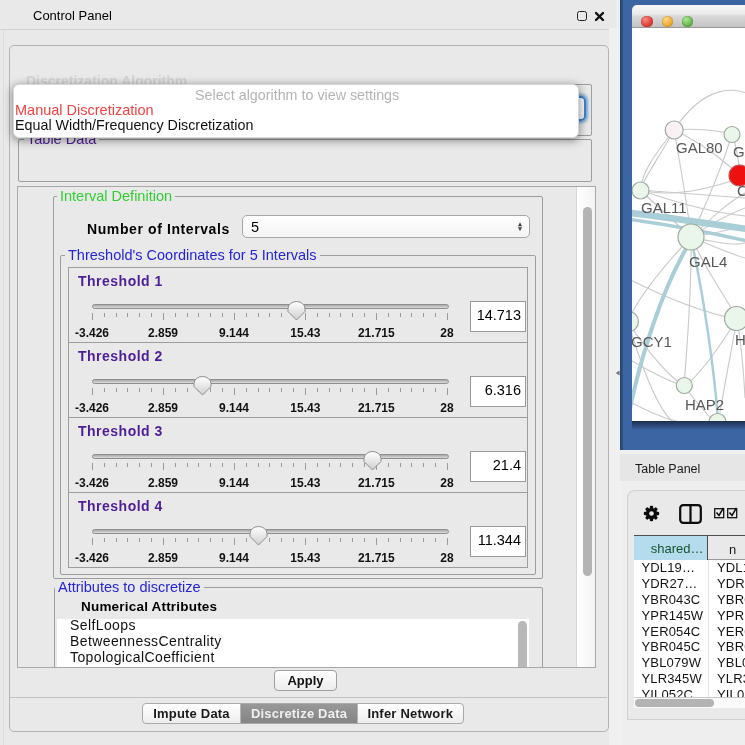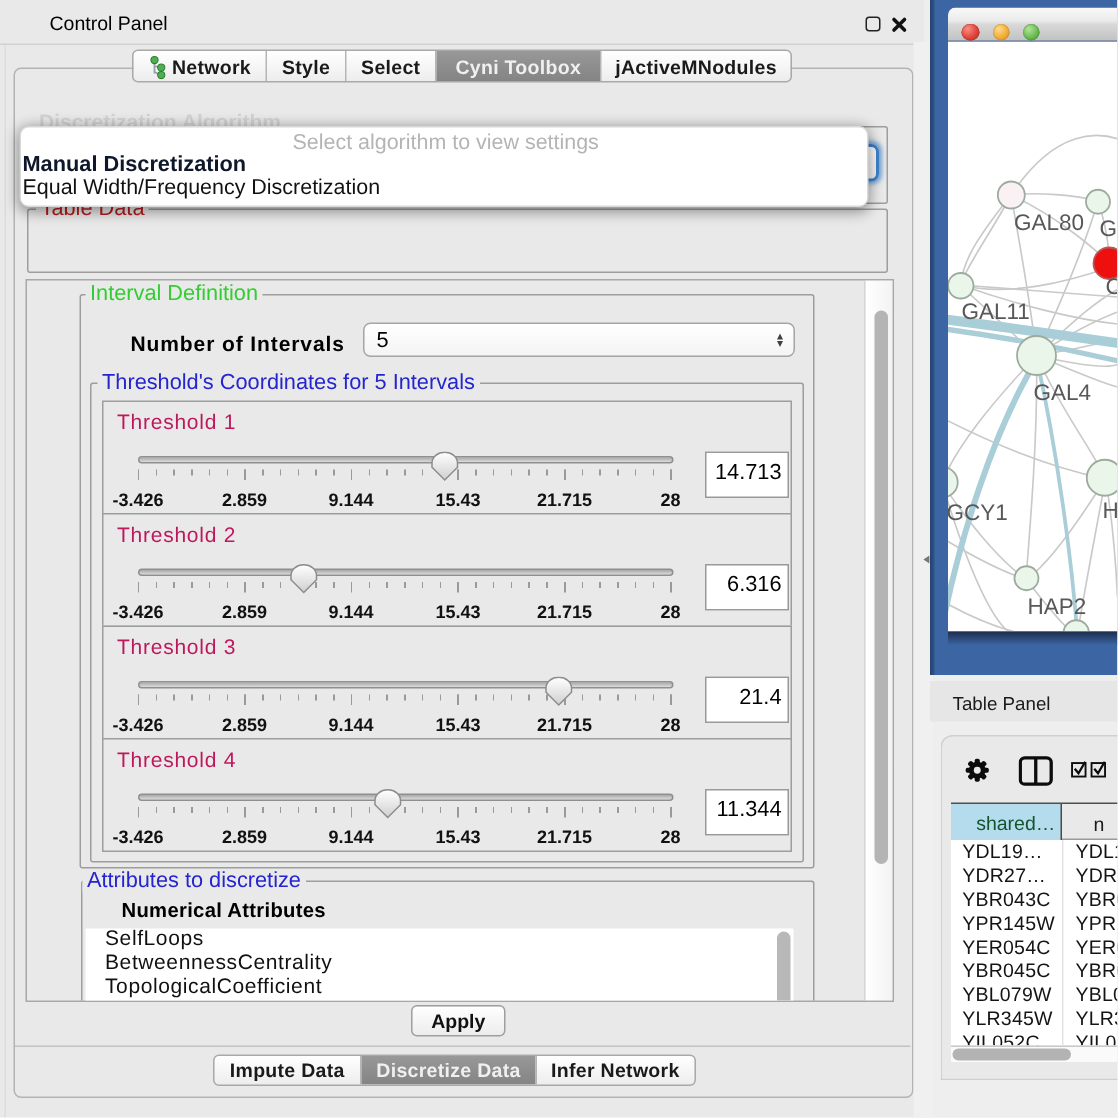--- a/index.html
+++ b/index.html
@@ -37,21 +37,21 @@
   
   #scrollpane{left:17px;top:186px;width:577px;height:480px;border:1px solid #a8a8a8;background:#e9e9e9;overflow:hidden;}
   #vsb{position:absolute;right:0;top:0;width:18px;height:100%;background:linear-gradient(to right,#ffffff,#f3f3f3);border-left:1px solid #d5d5d5;}
   #vsb .thumb{position:absolute;left:6px;top:20px;width:9px;height:369px;background:#b4b4b4;border-radius:4.5px;}
   
   .tpanel{position:absolute;left:7px;width:460px;height:76px;border:1px solid #9d9d9d;background:#e9e9e9;box-sizing:border-box;}
   .minor{position:absolute;left:23px;top:45px;width:356.5px;height:4px;
      background:repeating-linear-gradient(to right,#9a9a9a 0 1px,transparent 1px 11.833px);}
   .major{position:absolute;left:23px;top:45px;width:356.5px;height:7px;
      background:repeating-linear-gradient(to right,#9a9a9a 0 1px,transparent 1px 71px);}
-  .tpanel .tlab{position:absolute;left:9px;top:5px;font-size:14px;letter-spacing:0.5px;font-weight:normal;color:#be185d;}
+  .tpanel .tlab{position:absolute;left:9px;top:5px;font-size:14px;letter-spacing:0.5px;font-weight:bold;color:#4c1d95;}
   .track{position:absolute;left:23px;top:36px;width:355px;height:3px;background:linear-gradient(#a8a8a8,#dcdcdc);
          border:1px solid #8f8f8f;border-radius:2.5px;}
   .tlabels{position:absolute;top:57.5px;left:23px;width:356px;font-size:12px;font-weight:bold;color:#111;}
   .tlabels span{position:absolute;transform:translateX(-50%);}
   .thumbS{position:absolute;top:32.5px;}
   .vbox{position:absolute;left:401px;top:33px;width:56px;height:31px;background:#fff;border:1px solid #999;padding-bottom:4px;padding-right:4px;box-sizing:border-box;
         font-size:14.5px;color:#000;display:flex;align-items:center;justify-content:flex-end;}
   
   #attrlist{position:absolute;background:#fff;font-size:14px;letter-spacing:0.4px;color:#111;overflow:hidden;}
   
@@ -97,21 +97,21 @@
   <span class="abs" style="left:26px;top:73px;font-size:14px;font-weight:bold;color:#d3d3d3;">Discretization Algorithm</span>
   <div class="combo" style="left:26px;top:96px;width:556px;height:21px;border:2.5px solid #3f82c9;
        box-shadow:0 0 3px 1.5px rgba(90,150,210,0.8);">
     <div class="arr" style="right:5px">
         <i class="up" style="border-bottom-color:#8a8a8a"></i>
         <i class="dn" style="border-top-color:#8a8a8a"></i>
       </div>
   </div>
 
   <div class="group" style="left:18px;top:139px;width:572px;height:41px;">
-    <span class="gtitle" style="left:5px;color:#b91c1c;">Table Data</span>
+    <span class="gtitle" style="left:5px;color:#4c1d95;">Table Data</span>
   </div>
 
   <div class="abs" id="scrollpane">
 
     <div class="group" style="left:35px;top:9px;width:488px;height:381px;">
       <span class="gtitle green" style="left:3px;">Interval Definition</span>
       <span class="abs" style="left:33px;top:24px;font-size:14px;letter-spacing:0.6px;font-weight:bold;color:#000;">Number of Intervals</span>
       <div class="combo" style="left:188px;top:18px;width:286px;height:21px;">
         <span class="txt">5</span>
         <div class="arr">
@@ -217,21 +217,21 @@
         <div class="thumb"></div>
       </div>
   </div>
 
   <div class="btn" style="left:274px;top:670px;width:61px;height:19px;">Apply</div>
 
   <div class="abs" style="left:10px;top:697px;width:597px;height:1px;background:#c2c2c2;"></div>
 
   <div class="abs" id="popup">
     <span class="abs" style="left:181px;top:2px;font-size:14.3px;color:#b4b4b4;">Select algorithm to view settings</span>
-    <span class="abs" style="left:1px;top:17px;font-size:14.5px;font-weight:bold;color:#0f172a;">Manual Discretization</span>
+    <span class="abs" style="left:1px;top:17px;font-size:14.5px;font-weight:normal;color:#ef4444;">Manual Discretization</span>
     <span class="abs" style="left:1px;top:31.5px;font-size:14.3px;color:#111;">Equal Width/Frequency Discretization</span>
   </div>
 
   <div class="abs" id="gapstrip"></div>
   <div class="abs" id="desktop"></div>
   <div class="abs" style="left:620px;top:0;width:3px;height:450px;background:linear-gradient(to right,#24426f,#2f548c);"></div>
 
   <div class="abs" id="netwin">
     <div id="nettb">
       <div class="light" style="left:9px;background:radial-gradient(circle at 35% 30%,#f98d86,#e0443a 55%,#b92c22);box-shadow:inset 0 0 1px #8d1d15;"></div>
@@ -373,33 +373,19 @@
     </div>
     <div class="abs" style="left:6px;top:206px;width:112px;height:10px;background:#fafafa;border-top:1px solid #c8c8c8;">
       <div class="abs" style="left:1px;top:1px;width:79px;height:8px;background:#b3b3b3;border-radius:4px;"></div>
     </div>
   </div>
 
   <svg class="abs" style="left:615px;top:369.5px" width="5" height="6" viewBox="0 0 5 6">
     <path d="M4.6 0.4 L0.6 3 L4.6 5.6 Z" fill="#777"></path>
   </svg>
 
-  <div class="abs seg" id="toptabs">
-    <div class="s" style="width:89px">
-      <svg width="12" height="17" viewBox="0 0 12 17" style="margin-right:4px">
-        <path d="M4 4 L4 13 M4 8 L8 9 M4 12 L8 14" stroke="#9aa0a6" stroke-width="1.2" fill="none"></path>
-        <circle cx="4" cy="4" r="2.4" fill="#4caf50" stroke="#2e7d32" stroke-width="0.7"></circle>
-        <circle cx="8.5" cy="9" r="2.4" fill="#4caf50" stroke="#2e7d32" stroke-width="0.7"></circle>
-        <circle cx="8.5" cy="14" r="2.4" fill="#4caf50" stroke="#2e7d32" stroke-width="0.7"></circle>
-      </svg>
-      Network</div>
-    <div class="s" style="width:53px">Style</div>
-    <div class="s" style="width:60px">Select</div>
-    <div class="s sel" style="width:110px">Cyni Toolbox</div>
-    <div class="s" style="width:126px">jActiveMNodules</div>
-  </div>
 
   <div class="abs seg" id="bottabs">
     <div class="s" style="width:98px">Impute Data</div>
     <div class="s sel" style="width:117px">Discretize Data</div>
     <div class="s" style="width:104.5px">Infer Network</div>
   </div>
 </div>
 
 </body></html>

